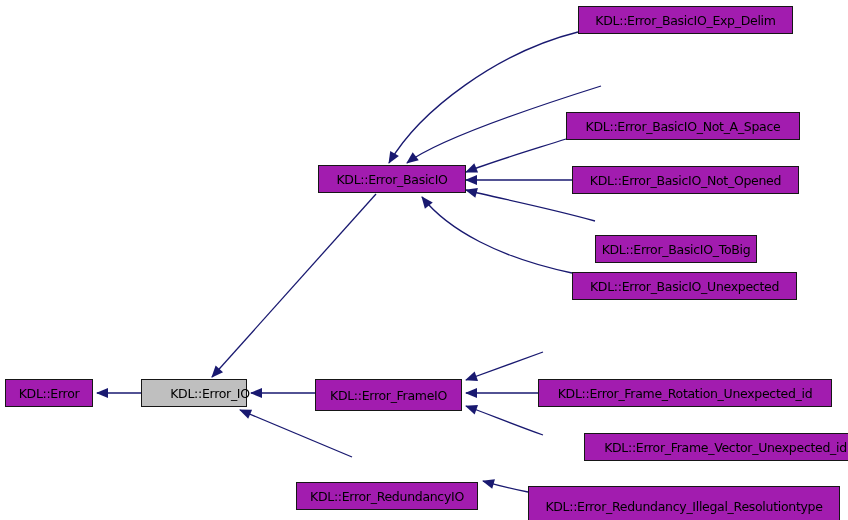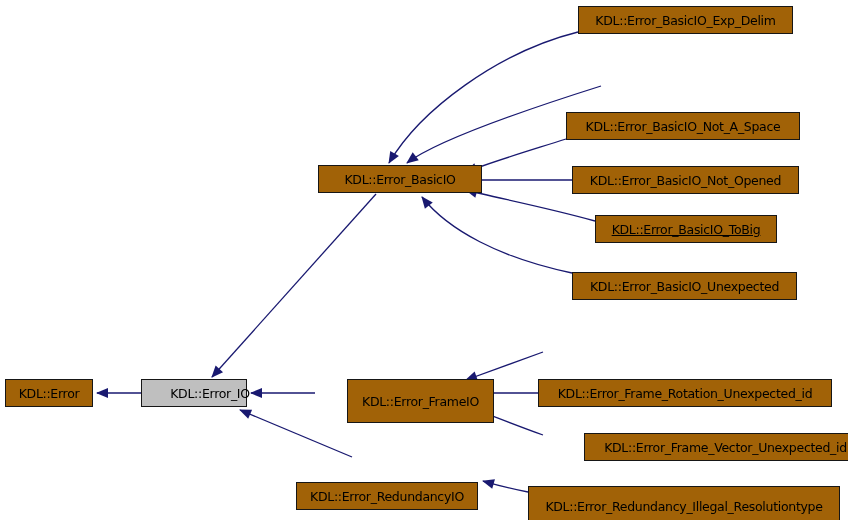--- a/index.html
+++ b/index.html
@@ -9,21 +9,21 @@
     background:#ffffff;
     overflow:hidden;
     font-family:"DejaVu Sans", sans-serif;
   }
   .edges{position:absolute;left:0;top:0;width:848px;height:520px;}
   .edge{stroke:#191970;stroke-width:1.3;fill:none;}
   .node{
     position:absolute;
     box-sizing:border-box;
     border:1.5px solid #161616;
-    background:#a16207;
+    background:#a21caf;
     display:flex;align-items:center;justify-content:center;
     font-size:12.5px;letter-spacing:-0.3px;color:#000000;
     white-space:nowrap;
     z-index:2;
   }
   .node.selected{background:#bfbfbf;padding-left:32px;}
 </style>
 </head>
 <body>
 
@@ -49,34 +49,34 @@
     <path class="edge" d="M 543,352 C 515,362 488,372 466,380" marker-end="url(#arrow)"></path>
     <path class="edge" d="M 538,393 H 466" marker-end="url(#arrow)"></path>
     <path class="edge" d="M 543,435 C 515,425 488,414 466,406" marker-end="url(#arrow)"></path>
     <path class="edge" d="M 528,492 C 512,489 497,485 483,481" marker-end="url(#arrow)"></path>
   </svg>
 
   <div class="node" style="left:5px;top:379px;width:88px;height:28px;">KDL::Error</div>
 
   <div class="node selected" style="left:141px;top:379px;width:106px;height:28px;">KDL::Error_IO</div>
 
-  <div class="node" style="left:318px;top:165px;width:164px;height:28px;">KDL::Error_BasicIO</div>
+  <div class="node" style="left:318px;top:165px;width:148px;height:28px;">KDL::Error_BasicIO</div>
 
-  <div class="node" style="left:315px;top:379px;width:147px;height:44px;margin-left:32px;">KDL::Error_FrameIO</div>
+  <div class="node" style="left:315px;top:379px;width:147px;height:32px;">KDL::Error_FrameIO</div>
 
   <div class="node" style="left:296px;top:458px;width:182px;height:28px;margin-top:24px;">KDL::Error_RedundancyIO</div>
 
   <div class="node" style="left:578px;top:6px;width:215px;height:28px;">KDL::Error_BasicIO_Exp_Delim</div>
 
 
   <div class="node" style="left:566px;top:112px;width:234px;height:28px;">KDL::Error_BasicIO_Not_A_Space</div>
 
   <div class="node" style="left:572px;top:166px;width:227px;height:28px;">KDL::Error_BasicIO_Not_Opened</div>
 
-  <div class="node" style="left:595px;top:215px;width:182px;height:28px;text-decoration:underline;">KDL::Error_BasicIO_ToBig</div>
+  <div class="node" style="left:595px;top:235px;width:162px;height:28px;">KDL::Error_BasicIO_ToBig</div>
 
   <div class="node" style="left:572px;top:272px;width:225px;height:28px;">KDL::Error_BasicIO_Unexpected</div>
 
 
   <div class="node" style="left:538px;top:379px;width:294px;height:28px;">KDL::Error_Frame_Rotation_Unexpected_id</div>
 
   <div class="node" style="left:543px;top:433px;width:283px;height:28px;margin-left:41px;">KDL::Error_Frame_Vector_Unexpected_id</div>
 
   <div class="node" style="left:528px;top:486px;width:312px;height:40px;">KDL::Error_Redundancy_Illegal_Resolutiontype</div>
 

